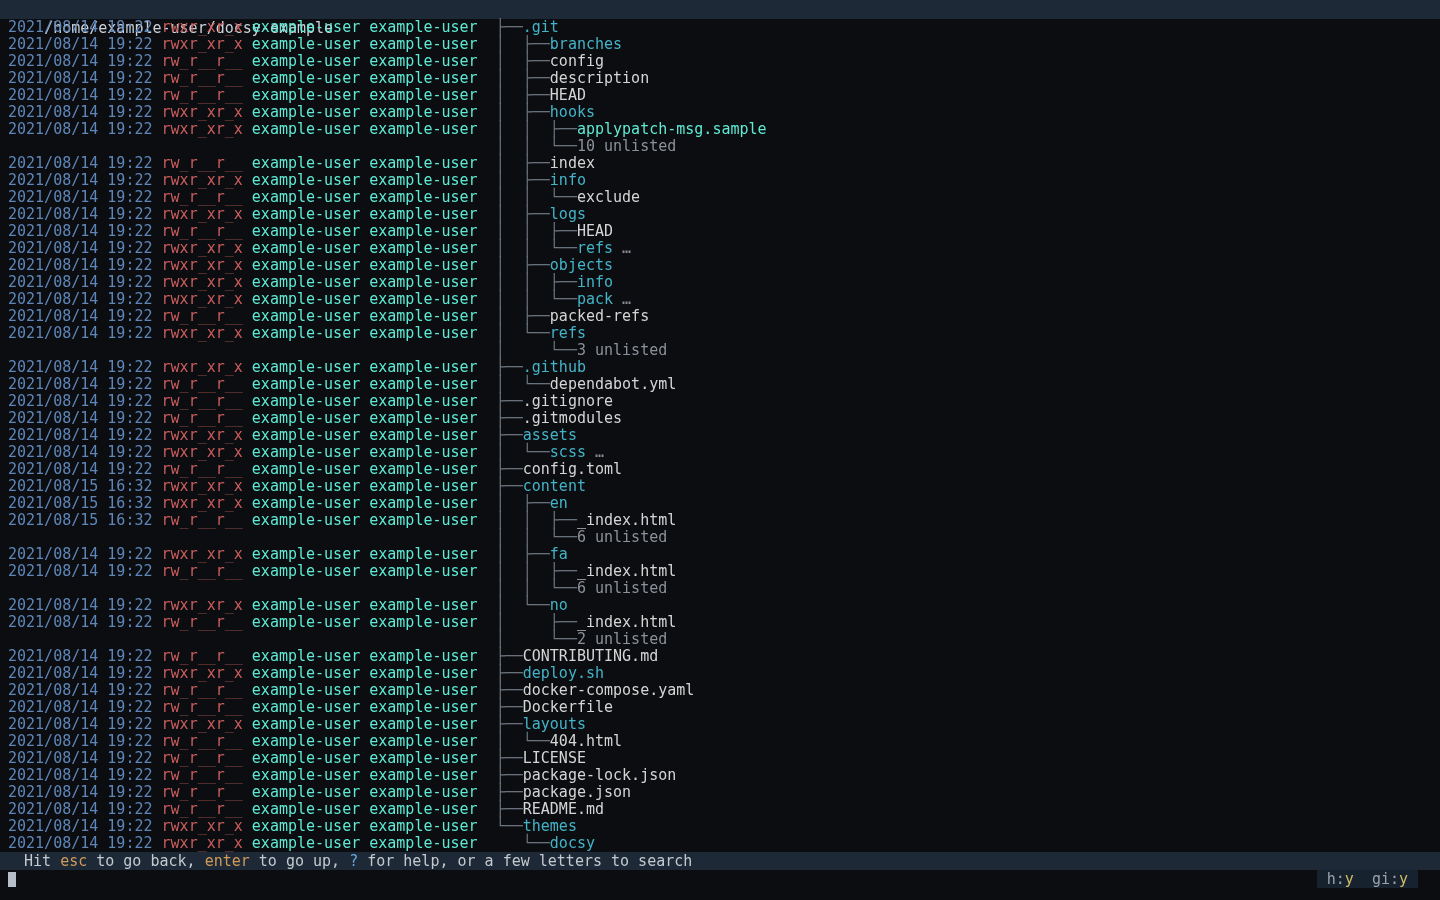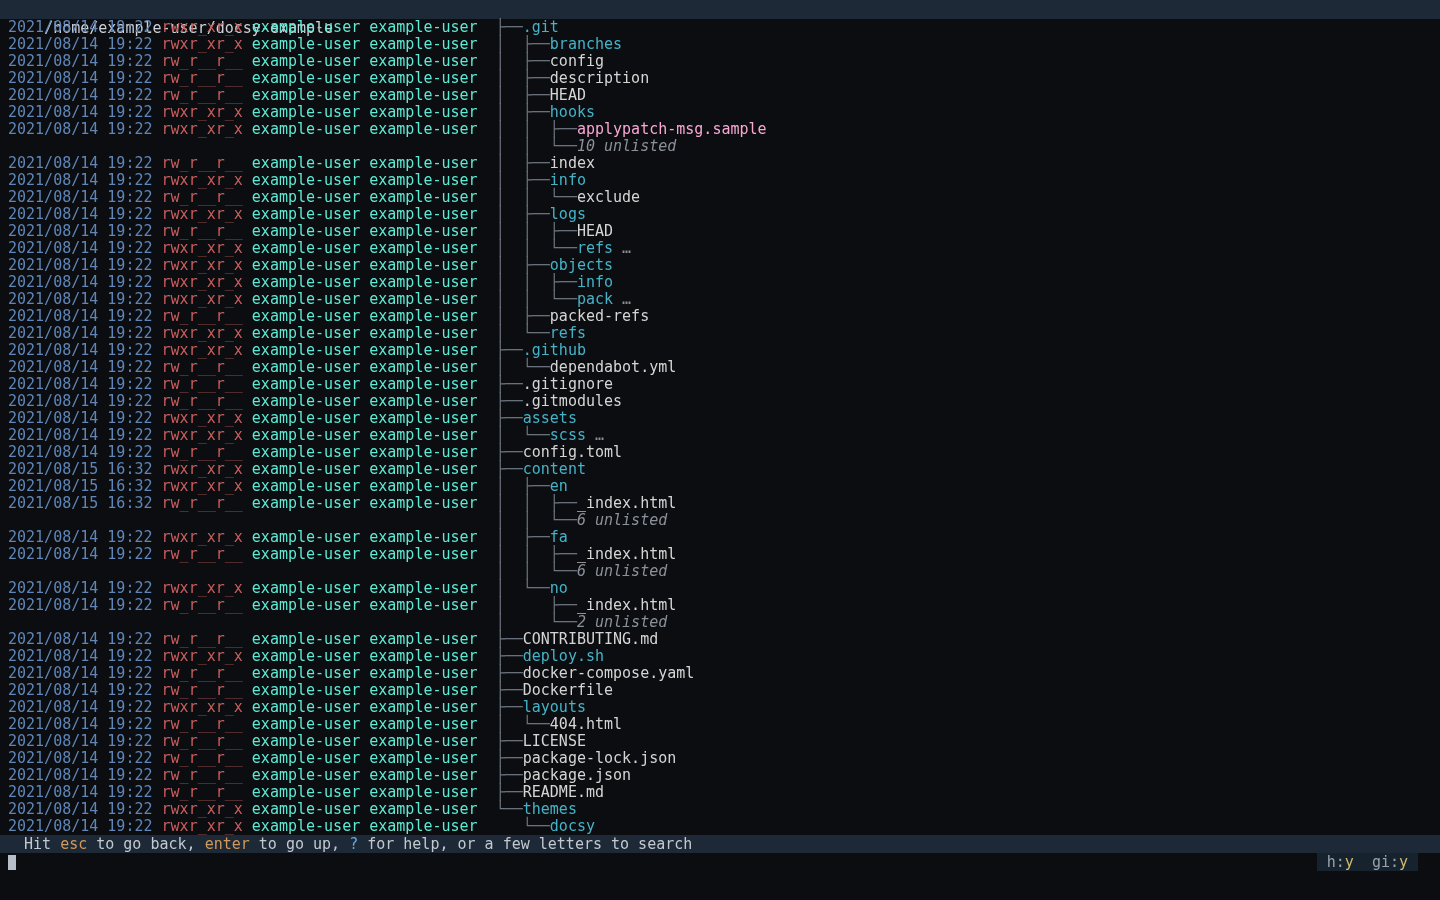--- a/index.html
+++ b/index.html
@@ -12,23 +12,23 @@
   .row{display:flex;height:17px;line-height:17px;padding-left:8px;white-space:pre;}
   .meta{width:52ch;flex:none;overflow:hidden;}
   .datetime{color:#5e86b8;}
   .perm-l{color:#c95d5d;}
   .perm-u{color:#7a4040;}
   .users{color:#5eead4;}
   .tree{padding-left:2ch;}
   .prefix{color:#6d7681;}
   .c-dir{color:#44b3c7;margin-top:16px;}
   .c-file{color:#d5d5d5;}
-  .c-special{color:#f9a8d4;}
+  .c-special{color:#5eead4;}
   .c-exec{color:#44b3c7;}
-  .c-unlisted{color:#8b919a;font-style:italic;}
+  .c-unlisted{color:#8b919a;}
   .suffix{color:#8b919a;}
   .statusbar{height:18px;line-height:18px;background:#1d2936;padding-left:24px;white-space:pre;color:#c3c9cf;}
   .sb-plain{color:#c3c9cf;}
   .sb-key{color:#d29a5a;}
   .sb-help{color:#64a9dc;}
   .inputrow{height:18px;position:relative;display:flex;align-items:center;padding-left:8px;}
   .cursor{width:8px;height:15px;background:#b6bfc9;flex:none;}
   .flags{position:absolute;right:22px;top:0;height:18px;line-height:18px;background:#16222e;padding:0 10px;white-space:pre;}
   .flag-label{color:#9aa2ac;}
   .flag-value{color:#d4ba6a;}
@@ -112,20 +112,24 @@
   </div>
       <div class="row">
     <span class="meta"><span class="datetime">2021/08/14 19:22</span><span> </span><span class="perms"><span class="perm-l">r</span><span class="perm-l">w</span><span class="perm-u">_</span><span class="perm-l">r</span><span class="perm-u">_</span><span class="perm-u">_</span><span class="perm-l">r</span><span class="perm-u">_</span><span class="perm-u">_</span></span><span> </span><span class="users">example-user example-user</span></span>
     <span class="tree"><span class="prefix">│  ├──</span><span class="fname c-file">packed-refs</span><span class="suffix"></span></span>
   </div>
       <div class="row">
     <span class="meta"><span class="datetime">2021/08/14 19:22</span><span> </span><span class="perms"><span class="perm-l">r</span><span class="perm-l">w</span><span class="perm-l">x</span><span class="perm-l">r</span><span class="perm-u">_</span><span class="perm-l">x</span><span class="perm-l">r</span><span class="perm-u">_</span><span class="perm-l">x</span></span><span> </span><span class="users">example-user example-user</span></span>
     <span class="tree"><span class="prefix">│  └──</span><span class="fname c-dir">refs</span><span class="suffix"></span></span>
   </div>
       <div class="row">
+    <span class="meta"><span class="datetime"></span><span> </span><span class="perms"></span><span> </span><span class="users"></span></span>
+    <span class="tree"><span class="prefix">│     └──</span><span class="fname c-unlisted">3 unlisted</span><span class="suffix"></span></span>
+  </div>
+      <div class="row">
     <span class="meta"><span class="datetime">2021/08/14 19:22</span><span> </span><span class="perms"><span class="perm-l">r</span><span class="perm-l">w</span><span class="perm-l">x</span><span class="perm-l">r</span><span class="perm-u">_</span><span class="perm-l">x</span><span class="perm-l">r</span><span class="perm-u">_</span><span class="perm-l">x</span></span><span> </span><span class="users">example-user example-user</span></span>
     <span class="tree"><span class="prefix">├──</span><span class="fname c-dir">.github</span><span class="suffix"></span></span>
   </div>
       <div class="row">
     <span class="meta"><span class="datetime">2021/08/14 19:22</span><span> </span><span class="perms"><span class="perm-l">r</span><span class="perm-l">w</span><span class="perm-u">_</span><span class="perm-l">r</span><span class="perm-u">_</span><span class="perm-u">_</span><span class="perm-l">r</span><span class="perm-u">_</span><span class="perm-u">_</span></span><span> </span><span class="users">example-user example-user</span></span>
     <span class="tree"><span class="prefix">│  └──</span><span class="fname c-file">dependabot.yml</span><span class="suffix"></span></span>
   </div>
       <div class="row">
     <span class="meta"><span class="datetime">2021/08/14 19:22</span><span> </span><span class="perms"><span class="perm-l">r</span><span class="perm-l">w</span><span class="perm-u">_</span><span class="perm-l">r</span><span class="perm-u">_</span><span class="perm-u">_</span><span class="perm-l">r</span><span class="perm-u">_</span><span class="perm-u">_</span></span><span> </span><span class="users">example-user example-user</span></span>
     <span class="tree"><span class="prefix">├──</span><span class="fname c-file">.gitignore</span><span class="suffix"></span></span>

